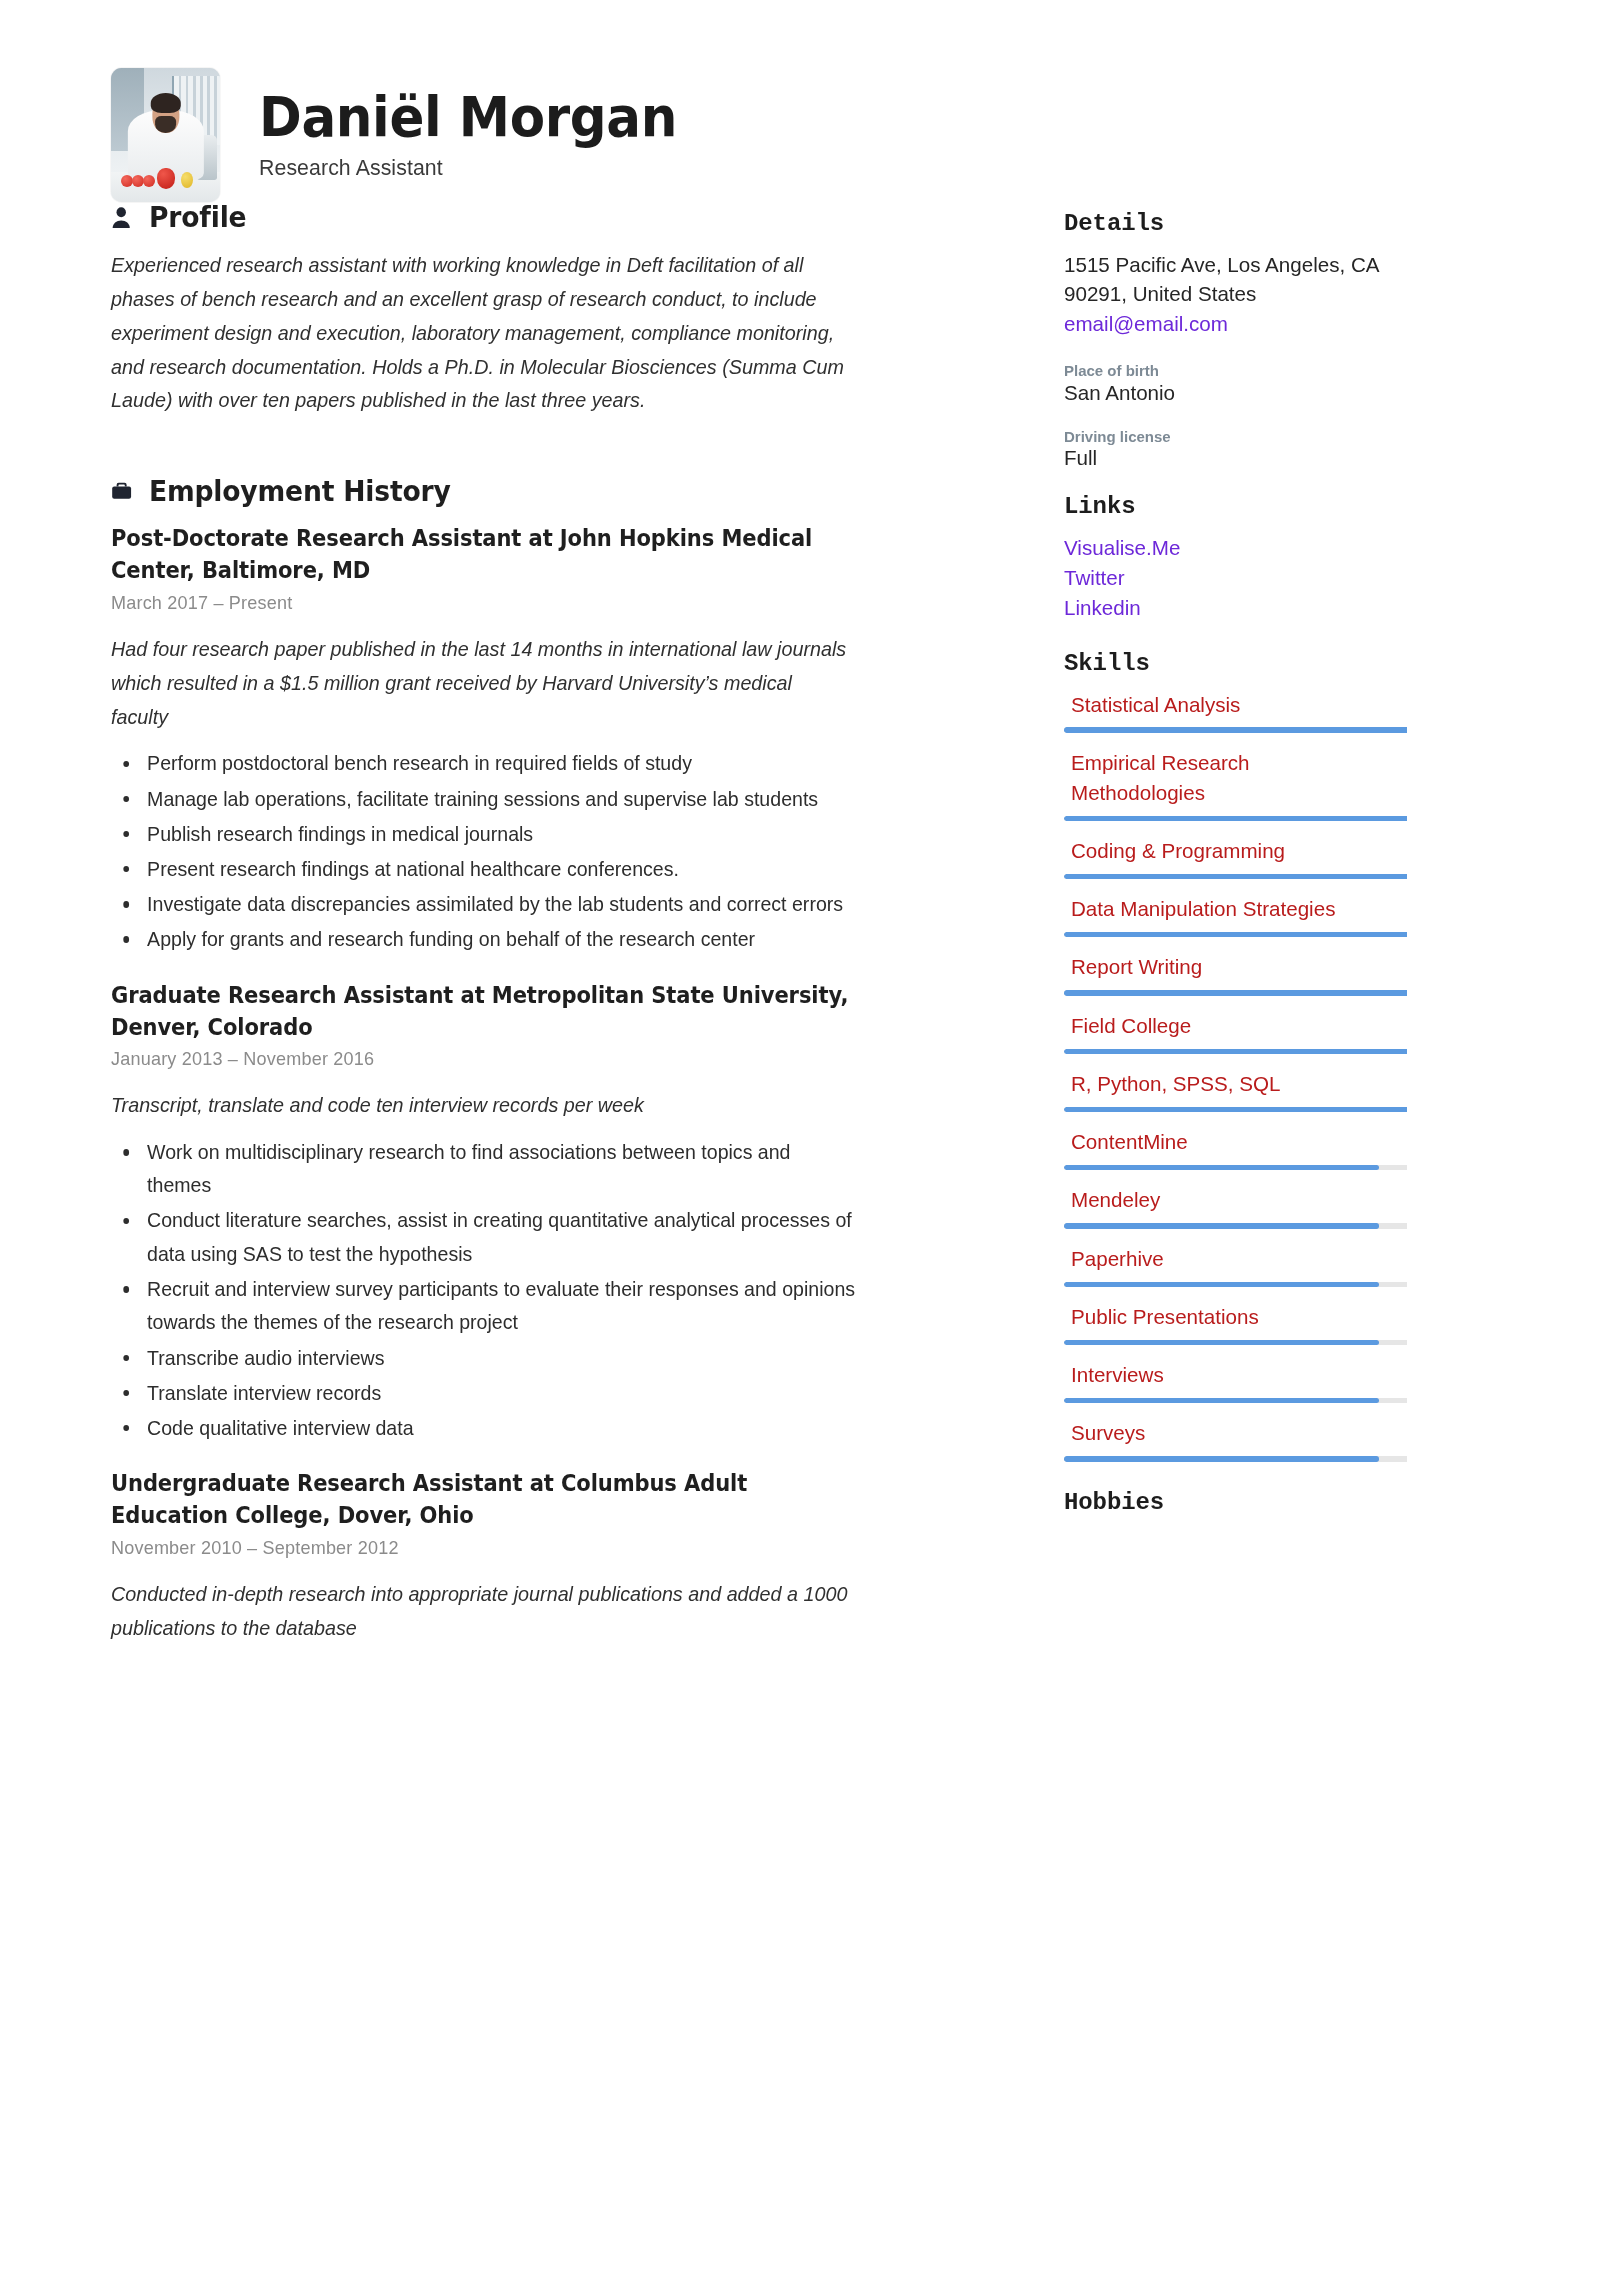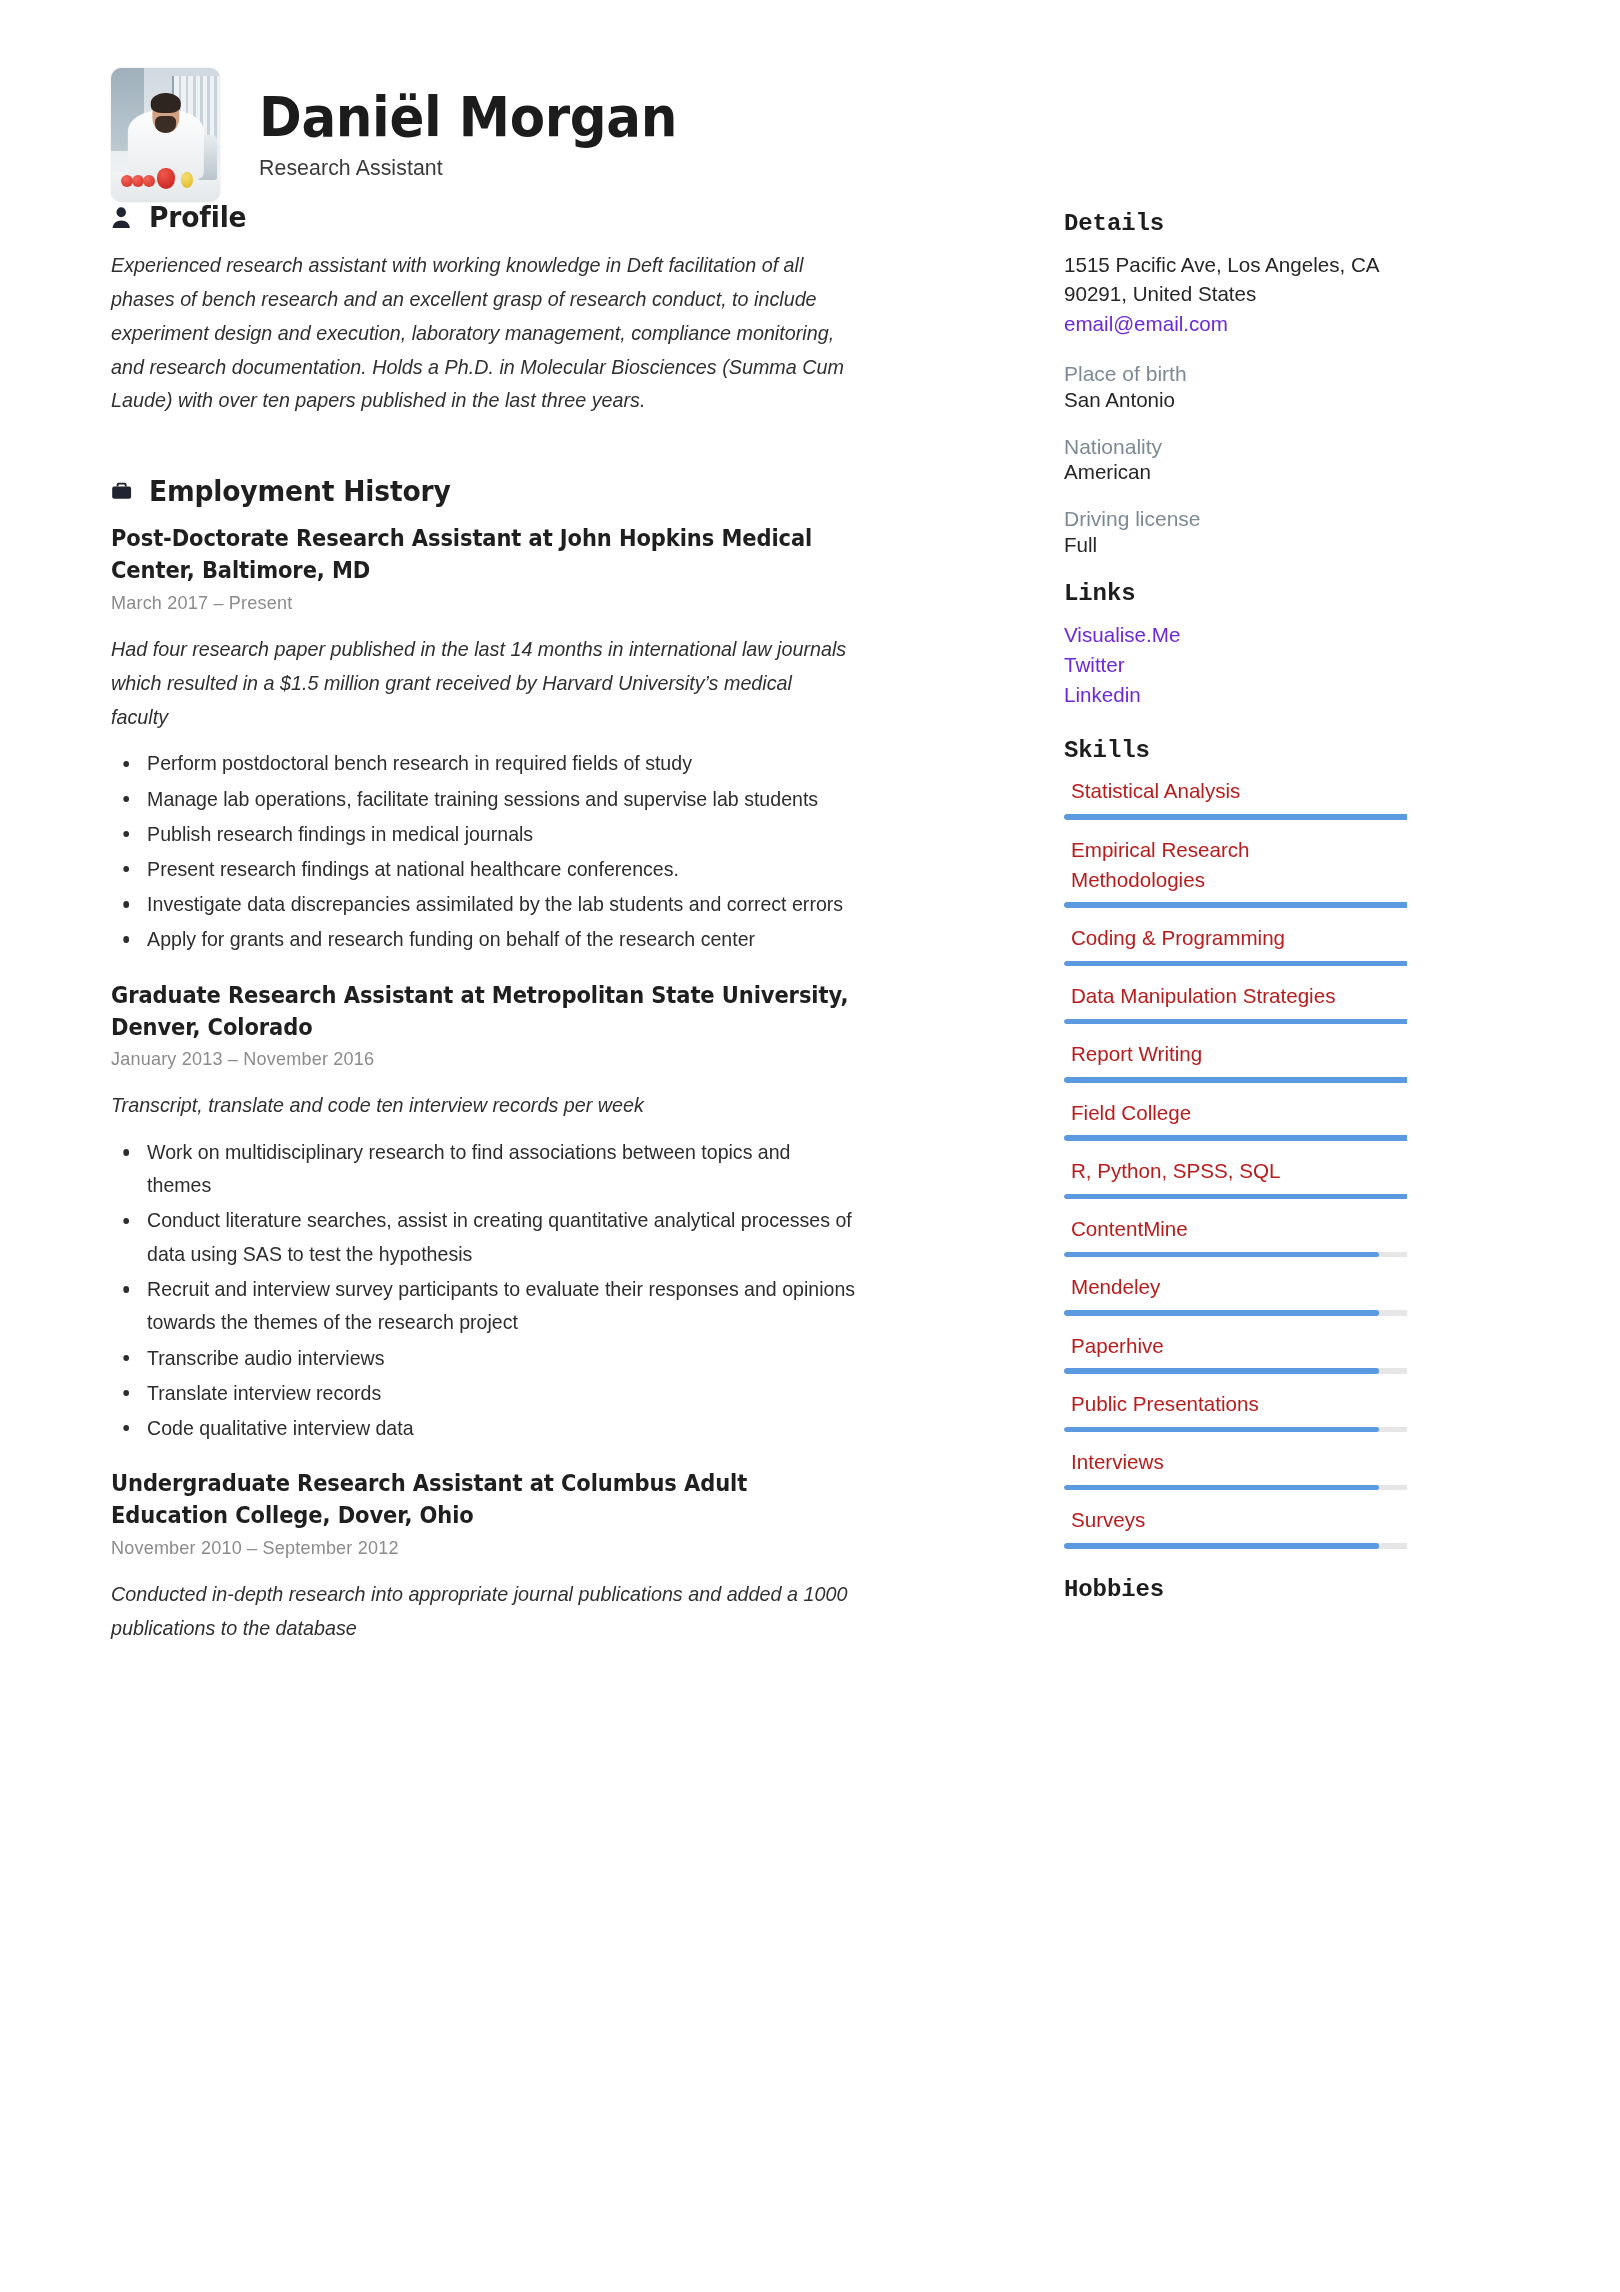--- a/index.html
+++ b/index.html
@@ -232,23 +232,24 @@
     margin: 0 0 12.5px 0;
     letter-spacing: -0.1px;
   }
   .side-line {
     font-size: 20.6px;
     line-height: 1.44;
     color: #262626;
     margin: 0;
   }
   .side-label {
-    font-size: 21px;
+    font-size: 15px;
     color: #7d8a95;
     margin: 0 0 1.8px 0;
+    font-weight: bold;
   }
   .side-value {
     font-size: 20.6px;
     color: #262626;
     margin: 0;
   }
   .side-block { margin-bottom: 23px; }
   .link {
     display: block;
     font-size: 20.6px;
@@ -380,24 +381,20 @@
         <p class="side-line">1515 Pacific Ave, Los Angeles, CA</p>
         <p class="side-line">90291, United States</p>
         <a class="link" href="#">email@email.com</a>
       </div>
 
       <div class="side-block">
         <p class="side-label">Place of birth</p>
         <p class="side-value">San Antonio</p>
       </div>
 
-      <div class="side-block">
-        <p class="side-label">Nationality</p>
-        <p class="side-value">American</p>
-      </div>
 
       <div class="side-block">
         <p class="side-label">Driving license</p>
         <p class="side-value">Full</p>
       </div>
 
       <div class="side-block" style="margin-bottom:27px;">
         <div class="side-title">Links</div>
         <a class="link" href="#">Visualise.Me</a>
         <a class="link" href="#">Twitter</a>

